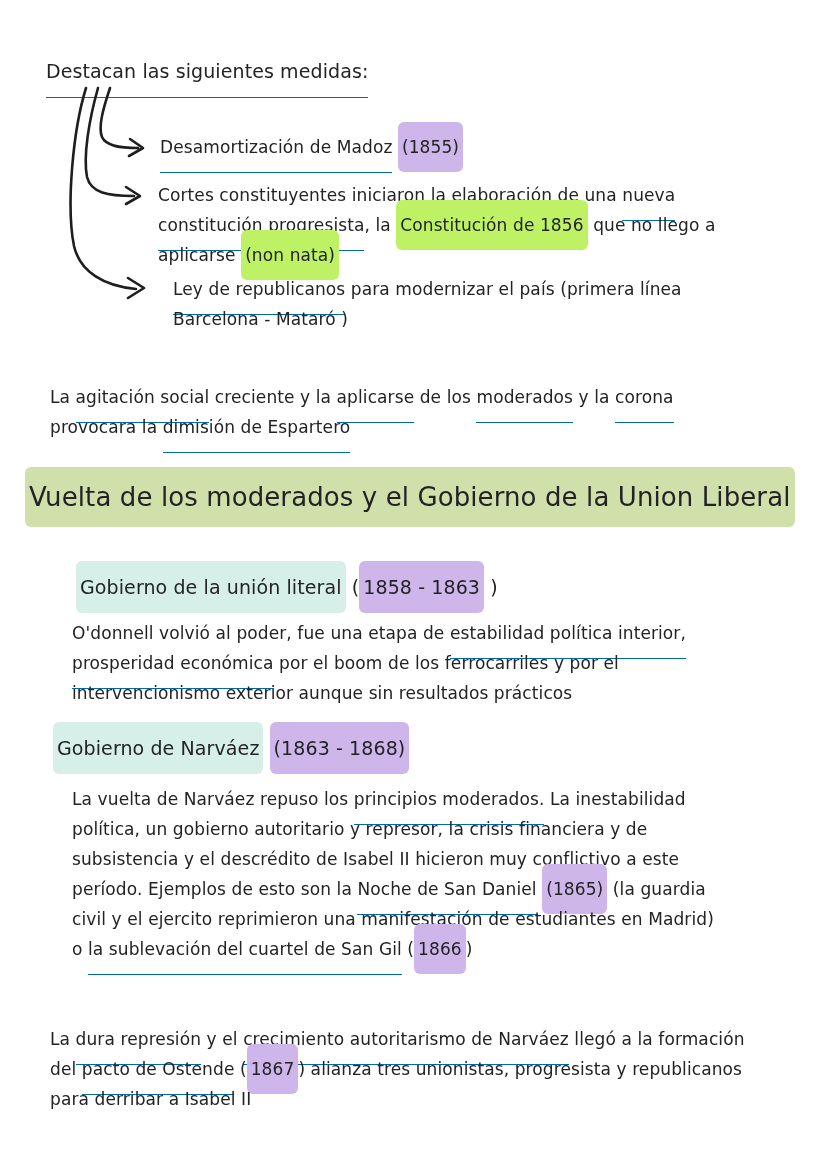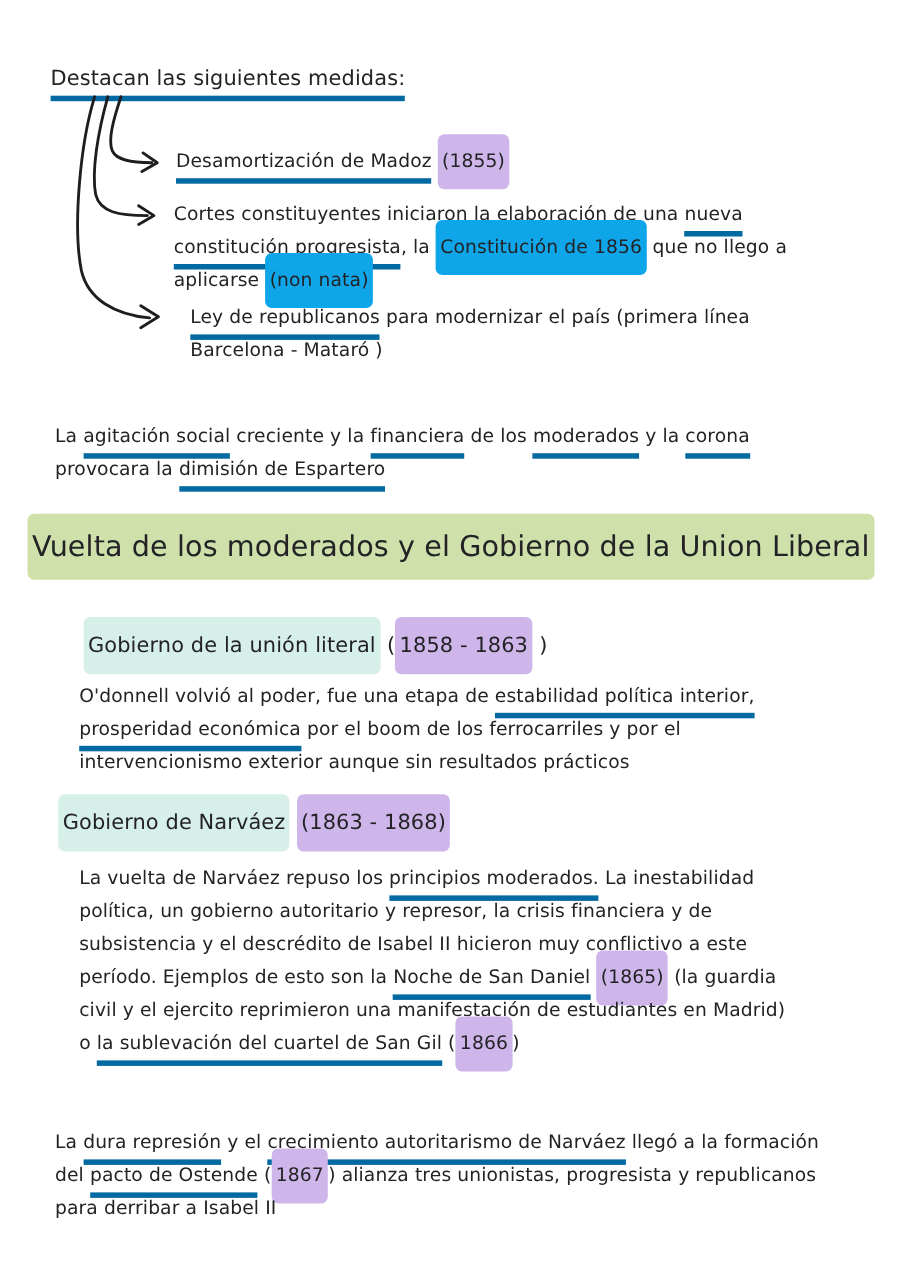--- a/index.html
+++ b/index.html
@@ -7,27 +7,27 @@
     position:relative;
     width:828px;height:1171px;
     background:#ffffff;
     font-family:"DejaVu Sans","Liberation Sans",sans-serif;
     color:#232326;
     overflow:hidden;
   }
   .t{position:absolute;font-size:17px;line-height:30px;letter-spacing:.1px;}
   .nowrap{white-space:nowrap;}
   
-  .u{border-bottom:5px solid #0369a1;padding-bottom:5px;}
+  .u{border-bottom:1px solid #0369a1;padding-bottom:15px;}
   
   .hp,.hv,.hg,.ht{
     border-radius:6px;padding:15px 4px;
     -webkit-box-decoration-break:clone;box-decoration-break:clone;
   }
-  .hp{background:#0ea5e9;}   
+  .hp{background:#bef264;}   
   .hv{background:#cfb6ea;}   
   .hg{background:#cfe0ab;}   
   .ht{background:#d7efe9;}   
 
   .pos-title{left:46px;top:56px;font-size:19px;}
   .pos-b1{left:160px;top:132px;width:420px;}
   .pos-b2{left:158px;top:180px;width:575px;}
   .pos-b3{left:173px;top:274px;width:525px;}
   .pos-p1{left:50px;top:382px;width:665px;}
   .pos-h1a{left:25px;top:462px;font-size:26px;line-height:46px;margin-top:12px;}
@@ -51,21 +51,21 @@
   <svg class="arrows" width="130" height="230" viewBox="0 0 130 230">
     <path d="M64,4 C57,25 52,43 56,53 C60,62 74,64 92,64 M84,55 L97,64 L83,72"></path>
     <path d="M52,4 C43,36 37,72 41,93 C45,109 62,112 88,112 M80,103 L94,112 L80,120"></path>
     <path d="M40,4 C27,46 20,122 28,162 C34,188 58,202 90,205 M82,194 L98,204 L82,214"></path>
   </svg>
 
   <div class="t pos-b1 nowrap"><span class="u">Desamortización de Madoz</span><span> </span><span class="hv">(1855)</span></div>
   <div class="t pos-b2"><span>Cortes constituyentes iniciaron la elaboración de una </span><span class="u">nueva constitución progresista</span><span>, la </span><span class="hp">Constitución de 1856</span><span> que no llego a aplicarse </span><span class="hp">(non nata)</span></div>
   <div class="t pos-b3"><span class="u">Ley de republicanos</span><span> para modernizar el país (primera línea Barcelona - Mataró )</span></div>
 
-  <div class="t pos-p1"><span>La </span><span class="u">agitación social</span><span> creciente y la </span><span class="u">financiera</span><span> de los </span><span class="u">moderados</span><span> y la </span><span class="u">corona</span><span> provocara la </span><span class="u">dimisión de Espartero</span></div>
+  <div class="t pos-p1"><span>La </span><span class="u">agitación social</span><span> creciente y la </span><span class="u">aplicarse</span><span> de los </span><span class="u">moderados</span><span> y la </span><span class="u">corona</span><span> provocara la </span><span class="u">dimisión de Espartero</span></div>
 
   <div class="t pos-h1a nowrap"><span class="hg">Vuelta de los moderados y el Gobierno de la Union Liberal</span></div>
 
   <div class="t pos-s1 nowrap"><span class="ht">Gobierno de la unión literal</span><span> (</span><span class="hv">1858 - 1863</span><span> )</span></div>
   <div class="t pos-p2"><span>O'donnell volvió al poder, fue una etapa de </span><span class="u">estabilidad política interior, prosperidad económica</span><span> por el boom de los ferrocarriles y por el intervencionismo exterior aunque sin resultados prácticos</span></div>
 
   <div class="t pos-s2 nowrap"><span class="ht">Gobierno de Narváez</span><span> </span><span class="hv">(1863 - 1868)</span></div>
   <div class="t pos-p3"><span>La vuelta de Narváez repuso los </span><span class="u">principios moderados.</span><span> La inestabilidad política, un gobierno autoritario y represor, la crisis financiera y de subsistencia y el descrédito de Isabel II hicieron muy conflictivo a este período. Ejemplos de esto son la </span><span class="u">Noche de San Daniel</span><span> </span><span class="hv">(1865)</span><span> (la guardia civil y el ejercito reprimieron una manifestación de estudiantes en Madrid) o </span><span class="u">la sublevación del cuartel de San Gil</span><span> (</span><span class="hv">1866</span><span>)</span></div>
 
   <div class="t pos-p4"><span>La </span><span class="u">dura represión</span><span> y el </span><span class="u">crecimiento autoritarismo de Narváez</span><span> llegó a la formación del </span><span class="u">pacto de Ostende</span><span> (</span><span class="hv">1867</span><span>) alianza tres unionistas, progresista y republicanos para derribar a Isabel II</span></div>

